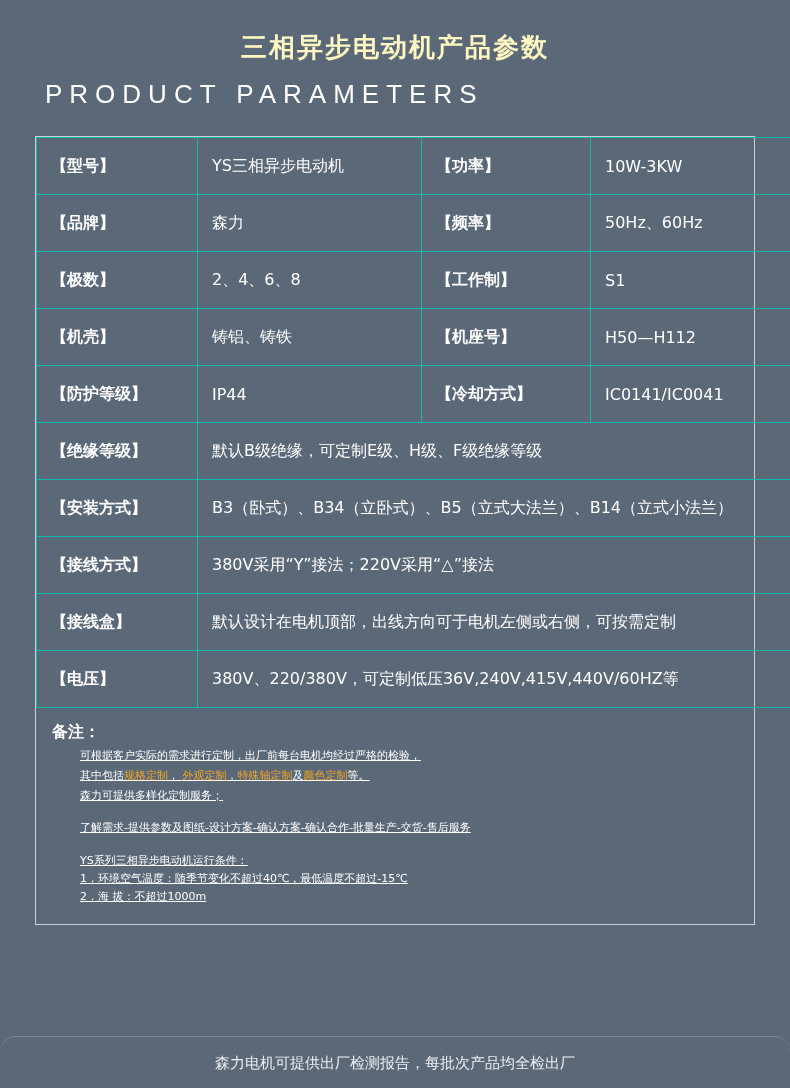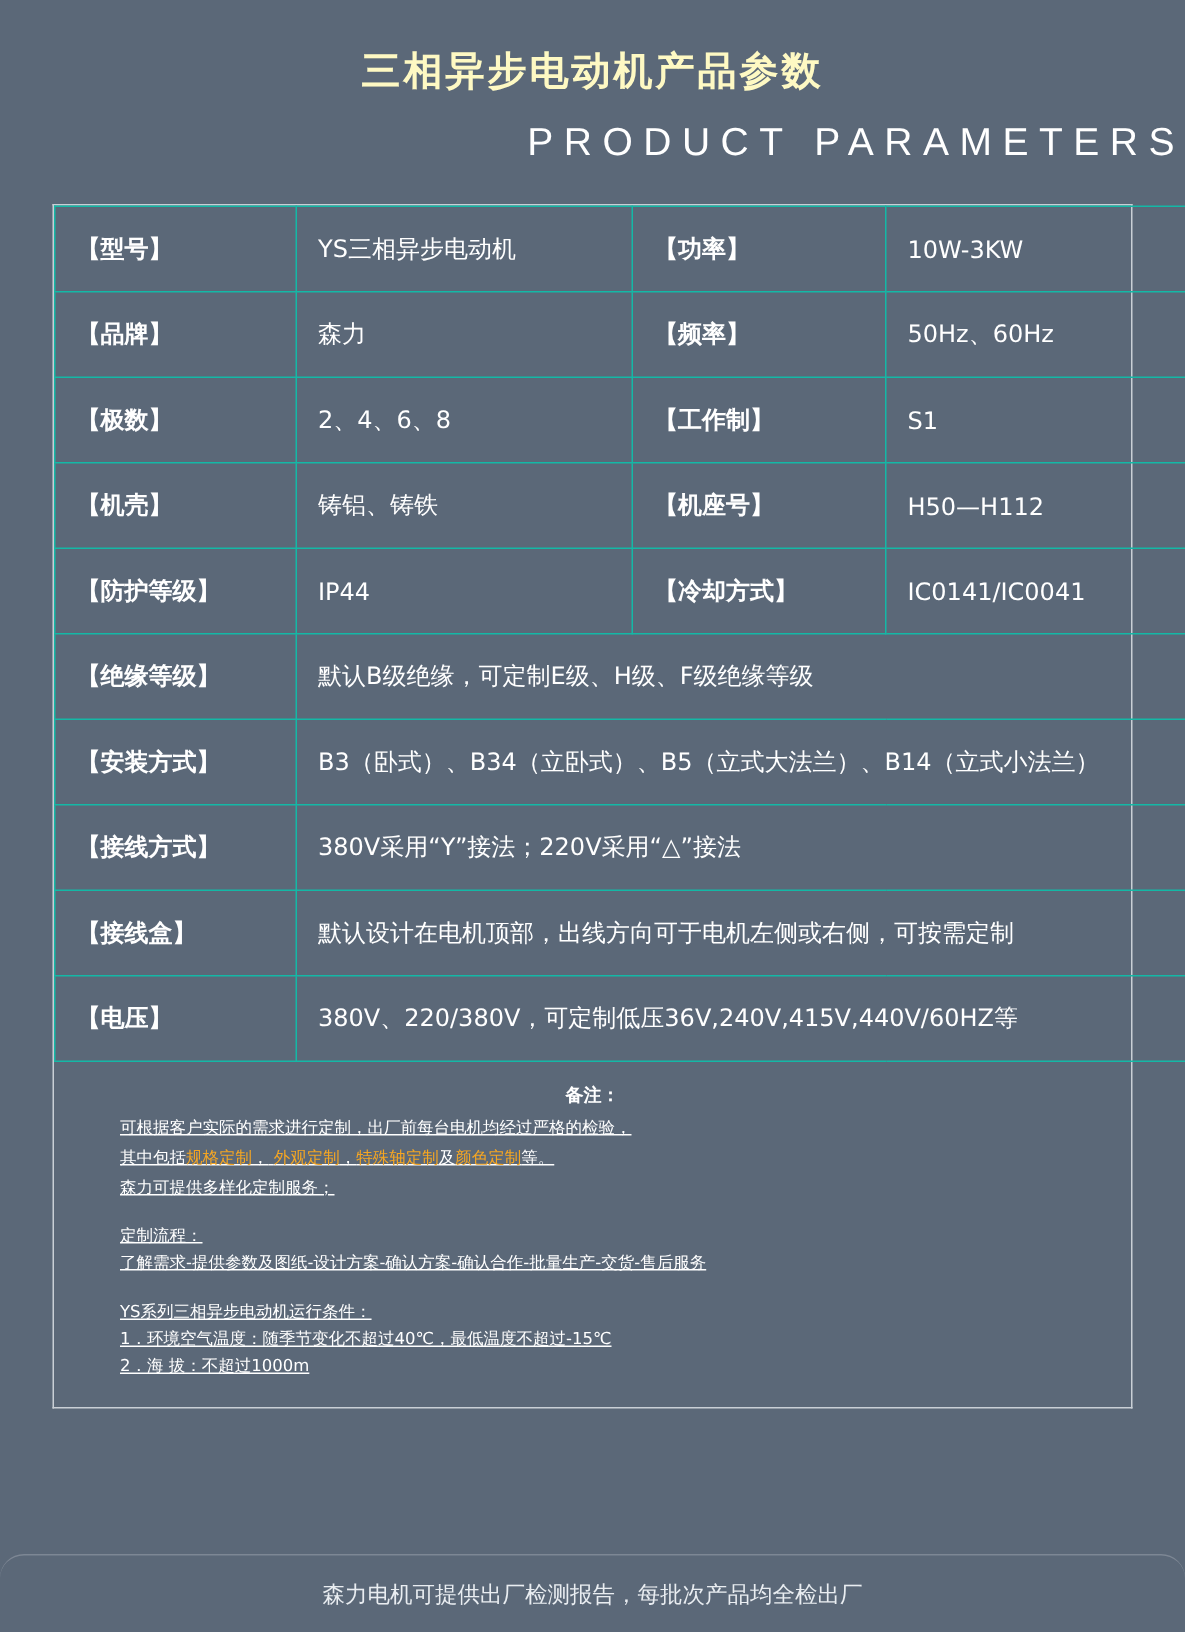--- a/index.html
+++ b/index.html
@@ -23,21 +23,21 @@
   .title-cn {
     text-align: center;
     font-size: 26px;
     font-weight: bold;
     letter-spacing: 2px;
     padding-top: 30px;
     color: #fef9c3;
     font-family: "DejaVu Sans", "Liberation Sans", sans-serif;
   }
   .title-en {
-    text-align: right;
+    text-align: left;
     font-size: 26px;
     letter-spacing: 7px;
     margin-top: 14px;
     color: #ffffff;
     font-family: "Liberation Sans", sans-serif;
     padding-left: 45px;
   }
   .table-wrap {
     margin: 26px 35px 0 35px;
     border: 1px solid #c9cfd6;
@@ -75,25 +75,24 @@
     font-size: 15px;
   }
   .notes {
     margin: 0 35px;
     border: 1px solid #c9cfd6;
     border-top: none;
     padding: 14px 16px 16px 16px;
     box-sizing: border-box;
   }
   .notes-title {
-    font-size: 12px;
+    font-size: 16px;
     font-weight: bold;
     margin-bottom: 4px;
     font-family: "DejaVu Sans", "Liberation Sans", sans-serif;
-    text-align: center;
   }
   .notes p {
     margin: 0 0 2px 0;
     font-size: 11px;
     line-height: 1.62;
     padding-left: 28px;
     font-family: "DejaVu Sans", "Liberation Sans", sans-serif;
     text-decoration: underline;
   }
   .notes p.tight {
@@ -187,21 +186,20 @@
   </div>
 
   <div class="notes">
     <div class="notes-title">备注：</div>
     <p>可根据客户实际的需求进行定制，出厂前每台电机均经过严格的检验，</p>
     <p><span>其中包括</span><span class="hl">规格定制</span><span>，</span>&nbsp;<span class="hl">外观定制</span><span>，</span><span class="hl">特殊轴定制</span><span>及</span><span class="hl">颜色定制</span><span>等。</span></p>
     <p>森力可提供多样化定制服务；</p>
 
     <div class="spacer"></div>
 
-    <p class="tight">定制流程：</p>
     <p>了解需求-提供参数及图纸-设计方案-确认方案-确认合作-批量生产-交货-售后服务</p>
 
     <div class="spacer"></div>
 
     <p class="tight">YS系列三相异步电动机运行条件：</p>
     <p class="tight">1．环境空气温度：随季节变化不超过40℃，最低温度不超过-15℃</p>
     <p>2．海 拔：不超过1000m</p>
   </div>
 
   <div class="footer">森力电机可提供出厂检测报告，每批次产品均全检出厂</div>

